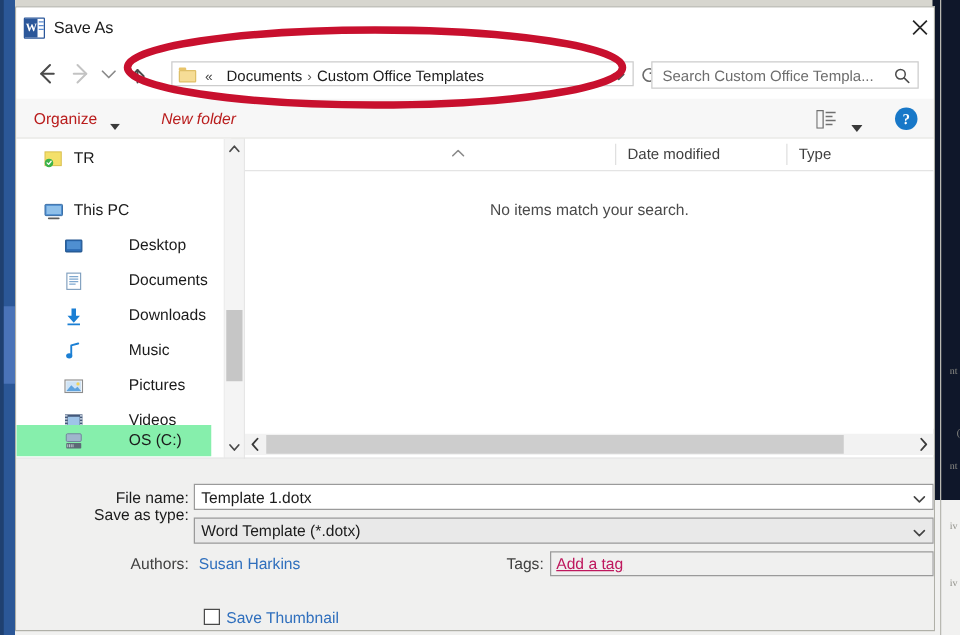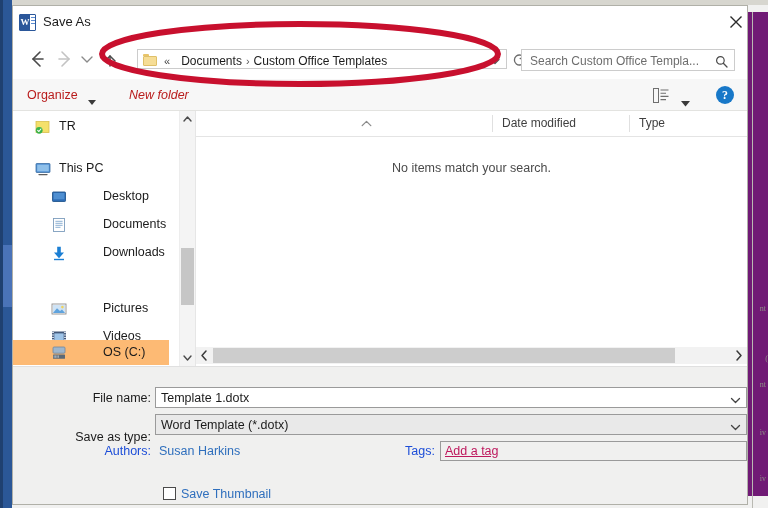--- a/index.html
+++ b/index.html
@@ -31,23 +31,23 @@
     position: absolute; left: 0; top: 0;
     width: 3px; height: 508px;
     background: #1f4070;
   }
   .bg-top-strip {
     position: absolute; left: 12px; top: 0;
     width: 756px; height: 5px;
     background: #d7d6cf;
   }
   .bg-right-strip {
-    position: absolute; left: 746px; top: 12px;
-    width: 22px; height: 484px;
-    background: #701a75;
+    position: absolute; left: 746px; top: 0;
+    width: 22px; height: 400px;
+    background: #0f172a;
   }
   .bg-right-strip .vline {
     position: absolute; left: 6px; top: 0;
     width: 1px; height: 508px;
     background: #b9b9b2;
   }
   .bg-ghost-text {
     position: absolute;
     right: 0;
     color: #8d8d86;
@@ -259,21 +259,21 @@
     overflow: hidden;
   }
   .nav-item {
     position: absolute;
     left: 0;
     width: 156px; height: 25px;
     cursor: pointer;
     white-space: nowrap;
     text-align: right;
   }
-  .nav-item.selected { background: #fdba74; }
+  .nav-item.selected { background: #86efac; }
   .nav-item .ico {
     position: absolute;
     top: 5px;
     width: 16px; height: 16px;
   }
   .nav-item .lbl {
     position: absolute;
     top: 4px;
     font-size: 12.5px;
     color: #1b1b1b;
@@ -382,21 +382,21 @@
     background: #f0f0ef;
   }
   .form-label {
     position: absolute;
     font-size: 12.5px;
     color: #1b1b1b;
     text-align: right;
     line-height: 18px;
     white-space: nowrap;
   }
-  .form-label.muted { color: #1d4ed8; }
+  .form-label.muted { color: #404040; }
 
   .combo {
     position: absolute;
     height: 21px;
     box-sizing: border-box;
     border: 1px solid #9a9a9a;
     cursor: text;
   }
   .combo.white { background: #ffffff; }
   .combo.grey  { background: #e9e9e9; }
@@ -626,20 +626,29 @@
       <div class="nav-item nav-depth1" style="top:129px;">
         <span class="ico">
           <svg width="16" height="16" viewBox="0 0 16 16" aria-hidden="true">
             <path d="M6.2 1.8 L9.8 1.8 L9.8 7.6 L13 7.6 L8 13.2 L3 7.6 L6.2 7.6 Z" fill="#1b7fd4"></path>
             <rect x="3" y="13.8" width="10" height="1.4" fill="#1b7fd4"></rect>
           </svg>
         </span>
         <span class="lbl">Downloads</span>
       </div>
 
+      <div class="nav-item nav-depth1" style="top:157px;">
+        <span class="ico">
+          <svg width="16" height="16" viewBox="0 0 16 16" aria-hidden="true">
+            <path d="M11.6 1.8 L6 3.3 L6 10.6" stroke="#1b7fd4" stroke-width="1.5" fill="none" stroke-linecap="round" stroke-linejoin="round"></path>
+            <ellipse cx="4.4" cy="11.6" rx="2.5" ry="2.1" fill="#1b7fd4"></ellipse>
+          </svg>
+        </span>
+        <span class="lbl">Music</span>
+      </div>
 
       <div class="nav-item nav-depth1" style="top:185px;">
         <span class="ico">
           <svg width="16" height="16" viewBox="0 0 16 16" aria-hidden="true">
             <rect x="1" y="3" width="14" height="10" fill="#ffffff" stroke="#8d8d8d" stroke-width="0.9"></rect>
             <rect x="2" y="4" width="12" height="8" fill="#cfe3f5"></rect>
             <path d="M2 12 L6 7.2 L9 10 L11 8.4 L14 12 Z" fill="#5fa3dd"></path>
             <circle cx="11.4" cy="6.1" r="1.3" fill="#f2d35a"></circle>
           </svg>
         </span>
@@ -724,21 +733,21 @@
       <div class="form-label" style="left:50px; top:22px; width:88px;">File name:</div>
       <div class="combo white" style="left:142px; top:20px; width:592px;">
         <span class="val">Template 1.dotx</span>
         <span class="arrow">
           <svg width="13" height="12" viewBox="0 0 13 12" aria-hidden="true">
             <path d="M2.5 4.5 L6.5 8.5 L10.5 4.5" stroke="#444" stroke-width="1.3" fill="none" stroke-linecap="round" stroke-linejoin="round"></path>
           </svg>
         </span>
       </div>
 
-      <div class="form-label" style="left:30px; top:61px; width:108px;">Save as type:</div>
+      <div class="form-label" style="left:30px; top:36px; width:108px;">Save as type:</div>
       <div class="combo grey" style="left:142px; top:47px; width:592px;">
         <span class="val">Word Template (*.dotx)</span>
         <span class="arrow">
           <svg width="13" height="12" viewBox="0 0 13 12" aria-hidden="true">
             <path d="M2.5 4.5 L6.5 8.5 L10.5 4.5" stroke="#444" stroke-width="1.3" fill="none" stroke-linecap="round" stroke-linejoin="round"></path>
           </svg>
         </span>
       </div>
 
       <div class="form-label muted" style="left:62px; top:75px; width:76px;">Authors:</div>

